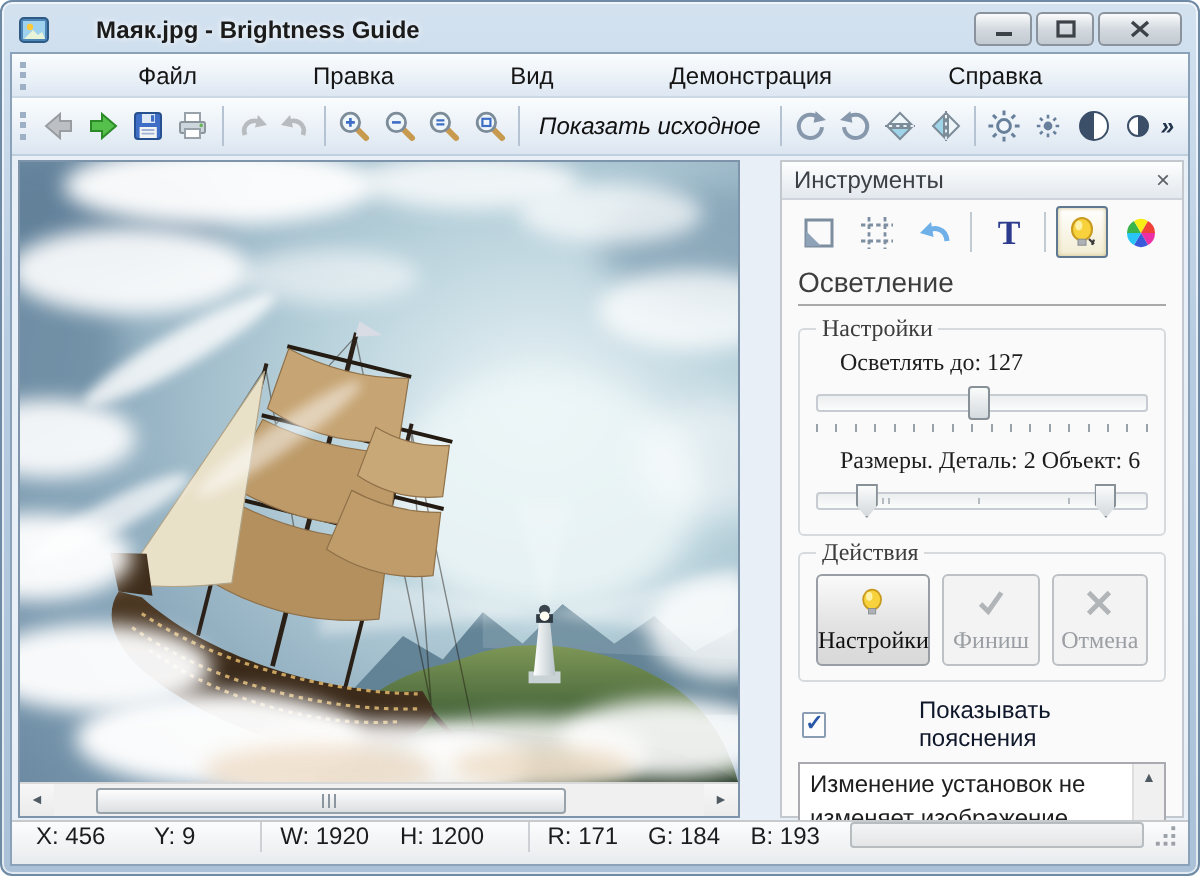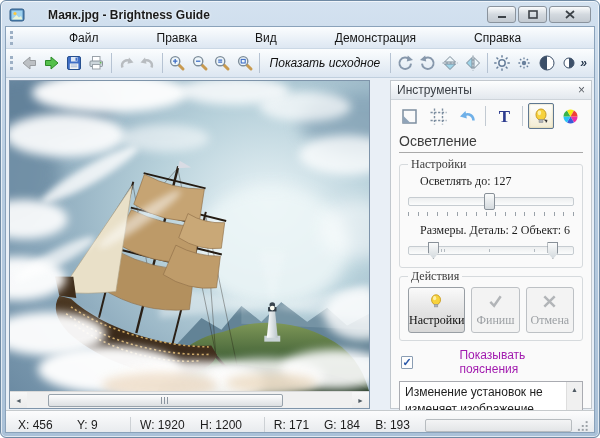--- a/index.html
+++ b/index.html
@@ -81,30 +81,30 @@
 
   .defaults-btn { margin:7px 8px 3px 8px; height:25px; flex:none; display:flex; align-items:center; justify-content:center; gap:6px;
     border:1px solid #989ea4; border-radius:3px; background:linear-gradient(#f9f9f9,#e2e2e2 55%,#d7d7d7); color:#101010; }
   .actions { display:flex; gap:6px; margin-top:2px; }
   .abtn { flex:1; height:46px; display:flex; flex-direction:column; align-items:center; justify-content:center; gap:3px;
     border:1px solid #989ea4; border-radius:3px; background:linear-gradient(#fafafa,#e3e3e3 55%,#d8d8d8); color:#101010; }
   .abtn.disabled { background:#f3f3f3; border-color:#bdc1c5; color:#9b9fa3; }
   .chkrow { display:flex; align-items:center; gap:6px; margin:7px 10px 3px 10px; flex:none; }
   .chk { width:13px; height:13px; background:#fdfdfd; border:1px solid #8a9db3; border-radius:1px;
     display:flex; align-items:center; justify-content:center; color:#2a58a9; font-size:11px; font-weight:bold; line-height:1; }
-  .chklabel { color:#a21caf;margin-left:40px; }
+  .chklabel { color:#0f172a;margin-left:40px; }
   .hintbox { margin:2px 8px 7px 8px; flex:1; min-height:44px; border:1px solid #a9abb1; background:#fff; display:flex; }
   .hinttext { flex:1; padding:2px 5px; color:#1e1e1e; line-height:1.4; }
   .vscroll { width:16px; background:#f0f0f0; border-left:1px solid #dedede; display:flex; flex-direction:column;
     justify-content:space-between; align-items:center; }
   .varrow { width:16px; height:15px; display:flex; align-items:center; justify-content:center; font-size:7px; color:#4f5a63; }
 
   
   .statusbar { height:22px; background:linear-gradient(#fcfcfd,#e8ebee); border-top:1px solid #c6cacd;
-    display:flex; align-items:flex-end; padding:0 5px 0 12px; color:#1c1c1c; }
+    display:flex; align-items:flex-start; padding:0 5px 0 12px; color:#1c1c1c; }
   .scell { white-space:nowrap; }
   .cx{width:61px}.cy{width:55px}.cw{width:62px}.ch{width:66px}.cr{width:52px}.cg{width:53px}.cb{width:52px}
   .ssep { width:1px; height:15px; background:#cdd1d5; margin:0 9px 0 0; }
   .progress { margin-left:auto; width:152px; height:13px; border:1px solid #b7bcc0; border-radius:2px;
     background:linear-gradient(#f3f4f5,#e3e5e7); }
   .rgrip { width:13px; height:13px; margin-left:4px; }
 </style>
 </head>
 <body>
 

